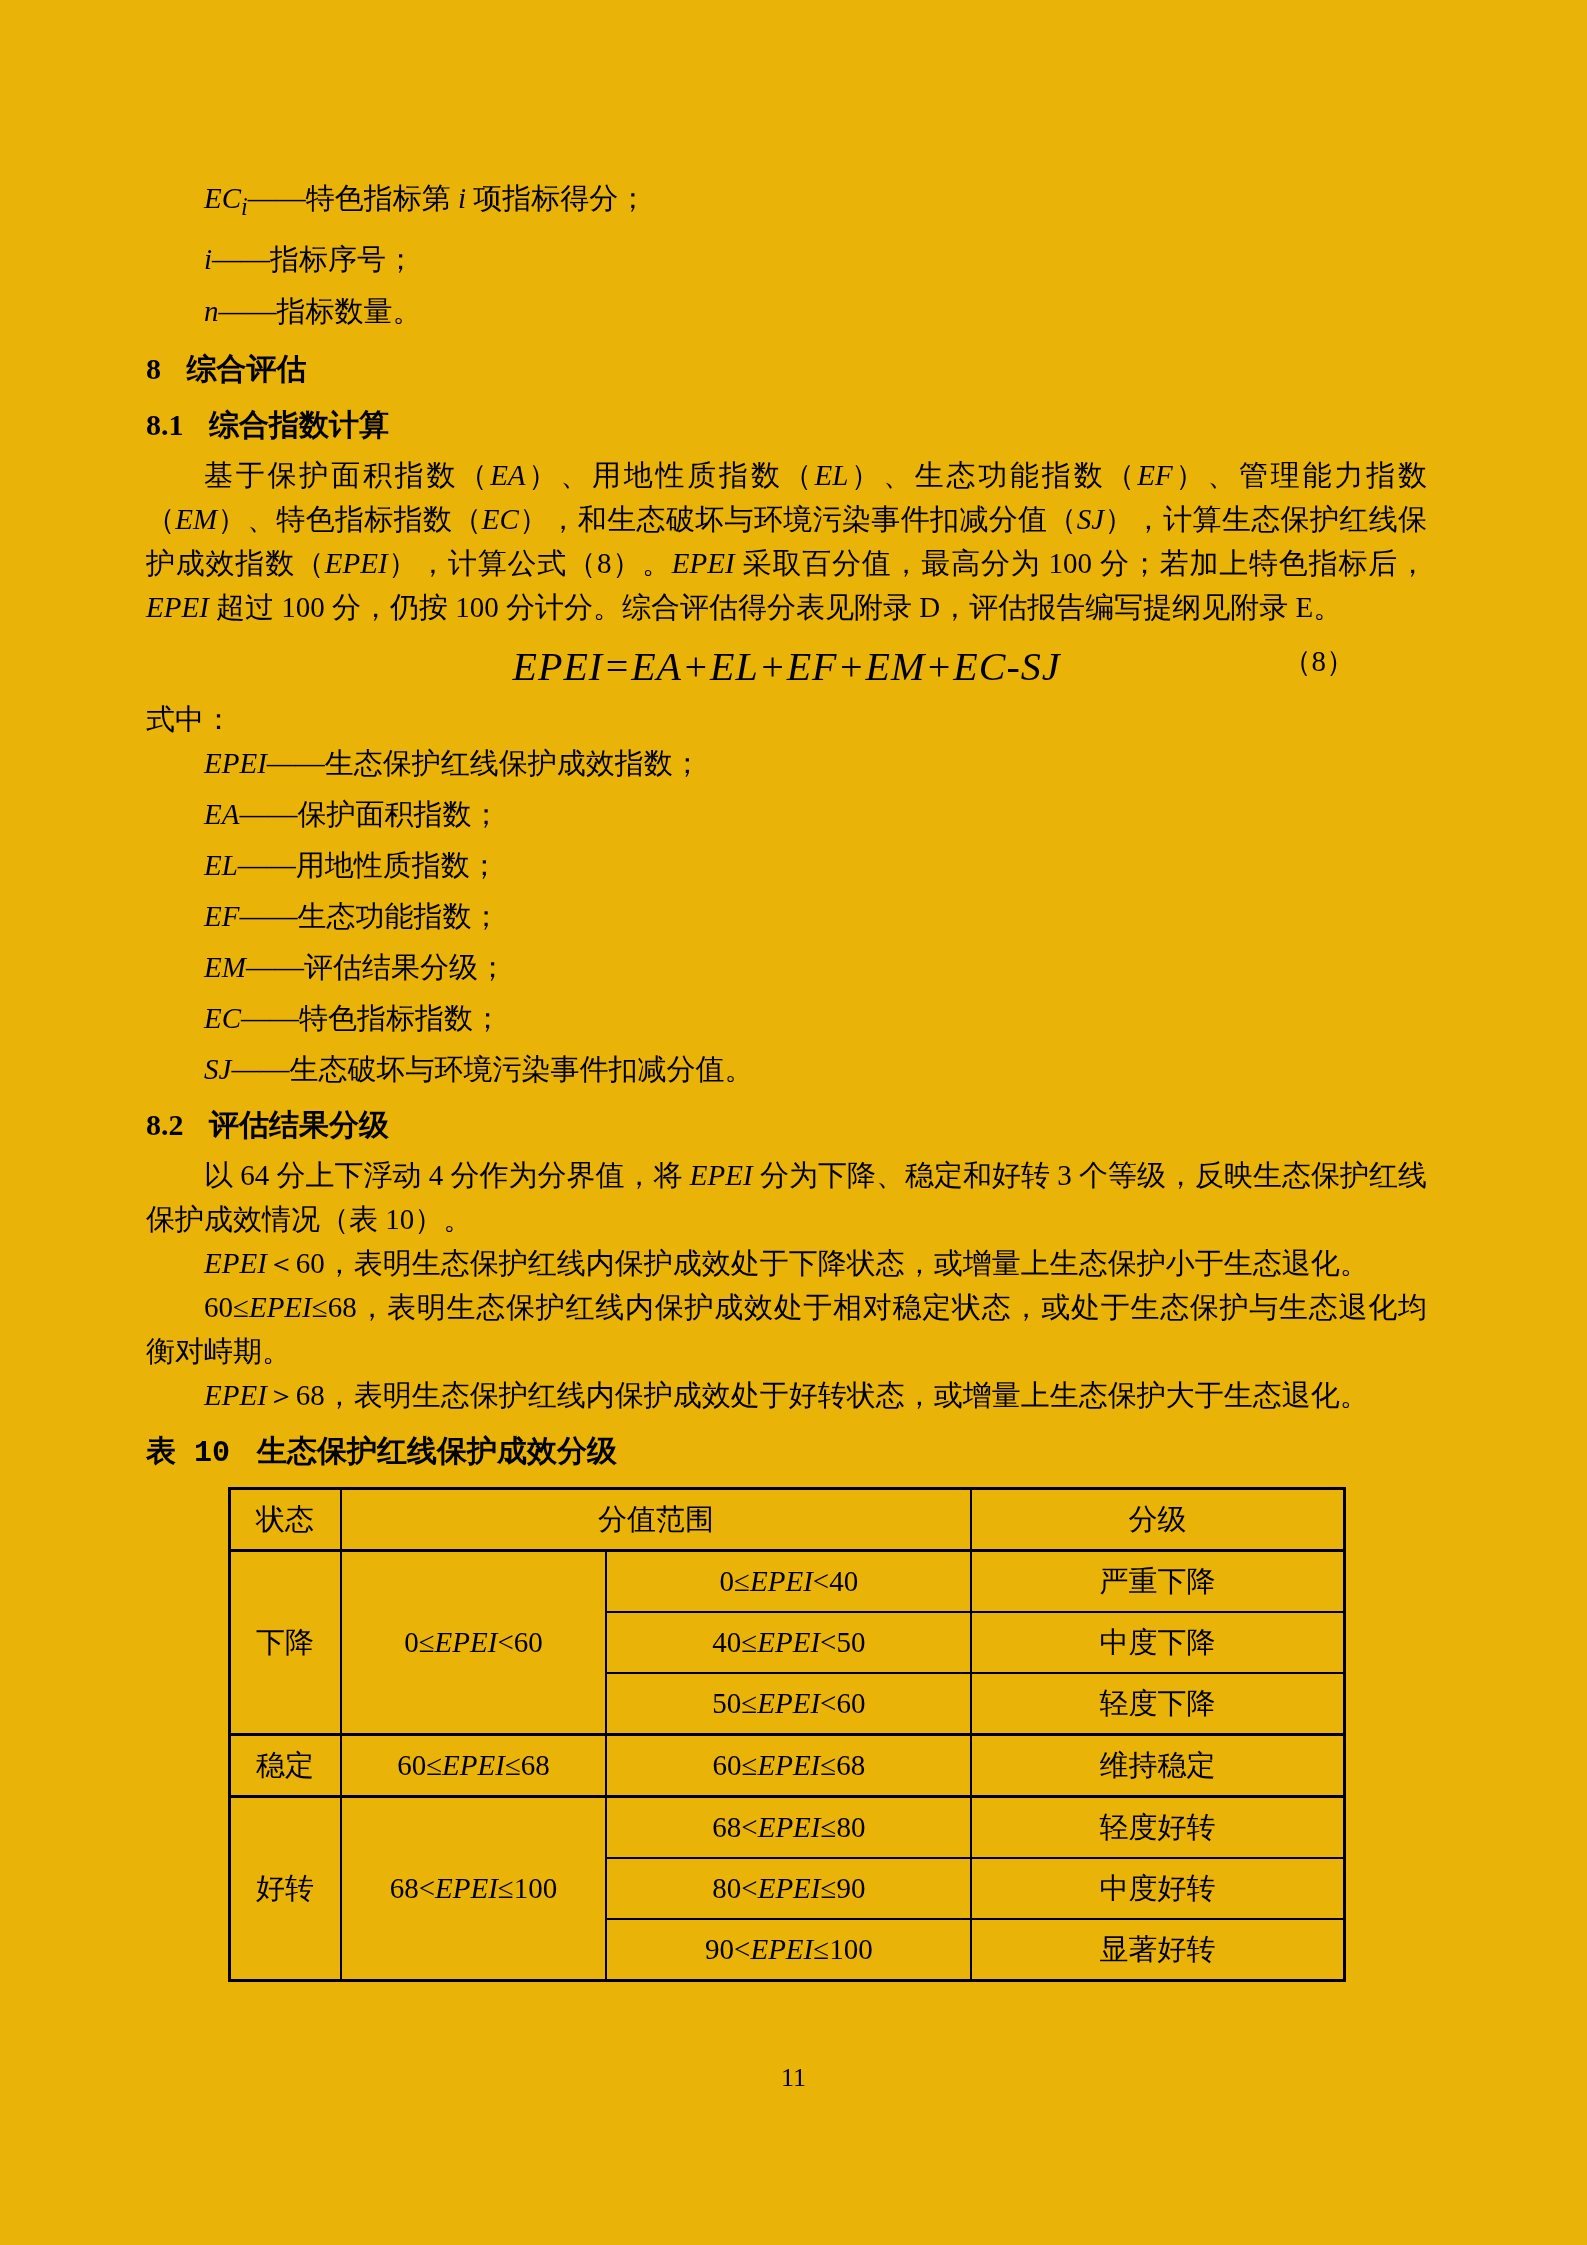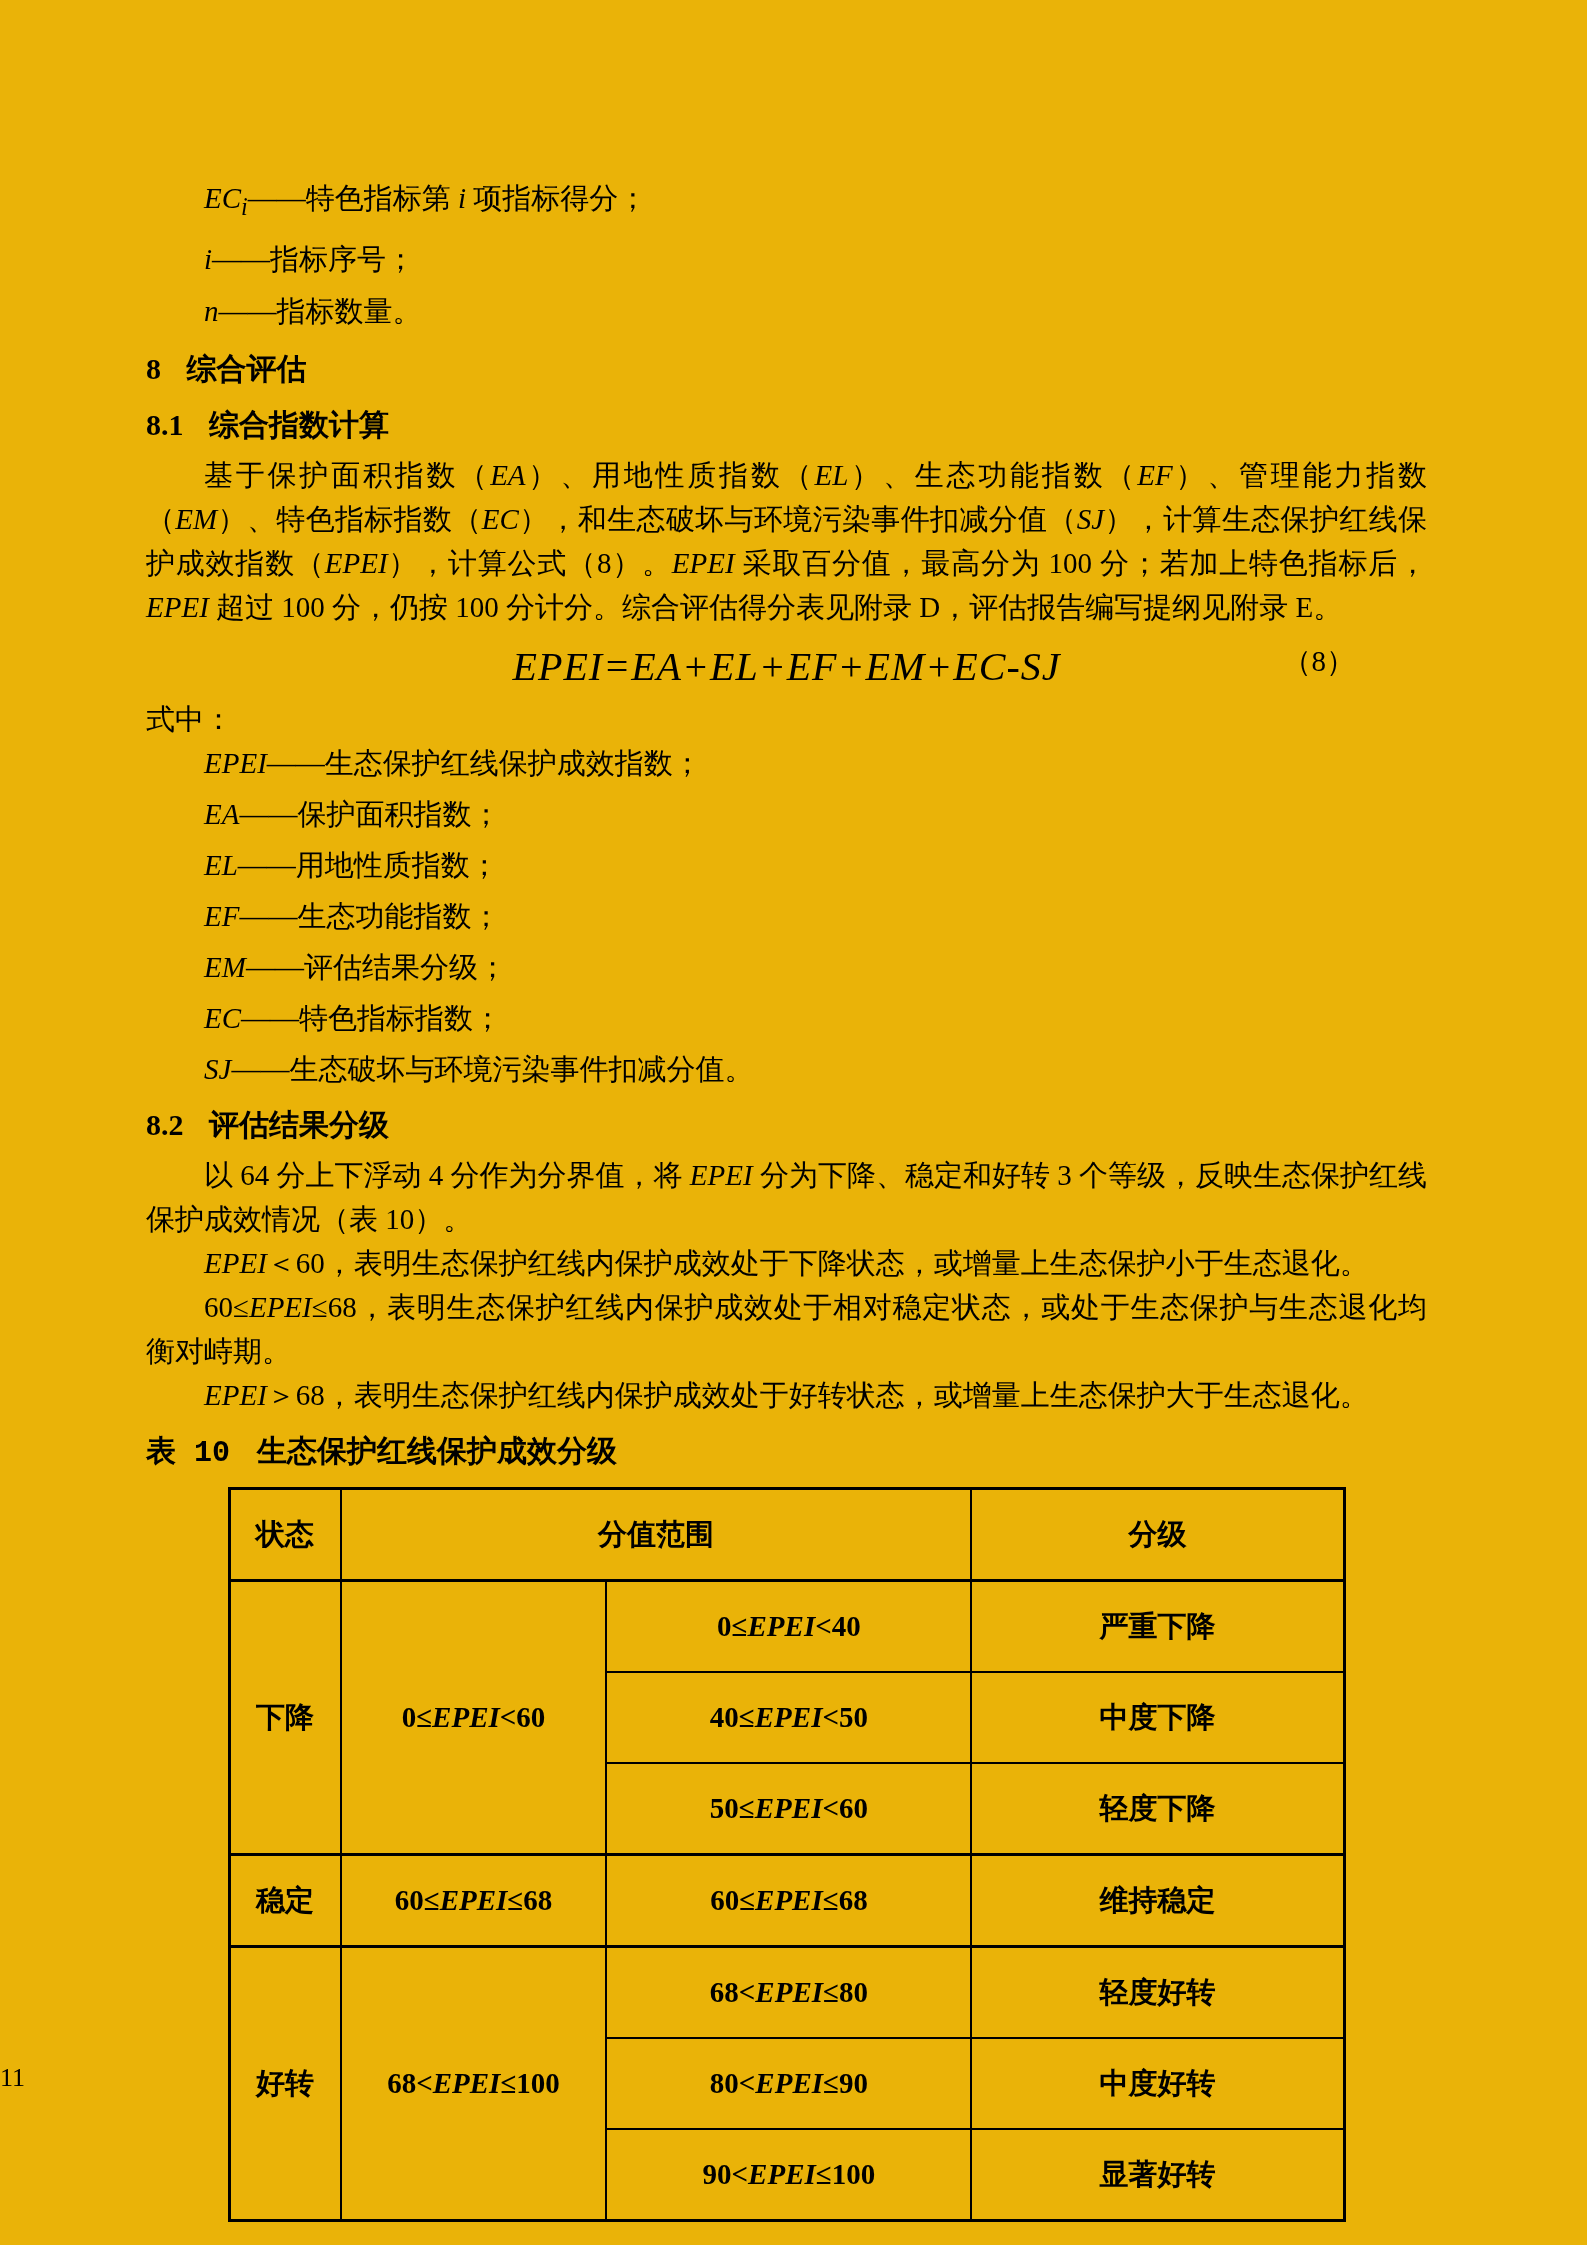--- a/index.html
+++ b/index.html
@@ -43,28 +43,28 @@
     width:1118px;margin:12px auto 0;
     border-collapse:collapse;
     border:3px solid #000;
     font-size:29px;
   }
   table.grading th,table.grading td{
     border:2px solid #000;
     height:59px;
     text-align:center;
     vertical-align:middle;
-    font-weight:bold;
-    padding:15px 6px;
+    font-weight:normal;
+    padding:0 6px;
   }
   table.grading thead th{border-bottom:3px solid #000;}
   table.grading tr.group-start td{border-top:3px solid #000;}
   .page-number{
     position:absolute;left:0;right:0;bottom:152px;
-    text-align:left;font-size:26px;line-height:30px;
+    text-align:center;font-size:26px;line-height:30px;
   }
 </style>
 </head>
 <body>
 
 <div class="page">
   <div class="content">
 
     <p class="def-line"><span class="var">EC</span><sub class="var">i</sub><span>——特色指标第 </span><span class="var">i</span><span> 项指标得分；</span></p>
     <p class="def-line"><span class="var">i</span><span>——指标序号；</span></p>

